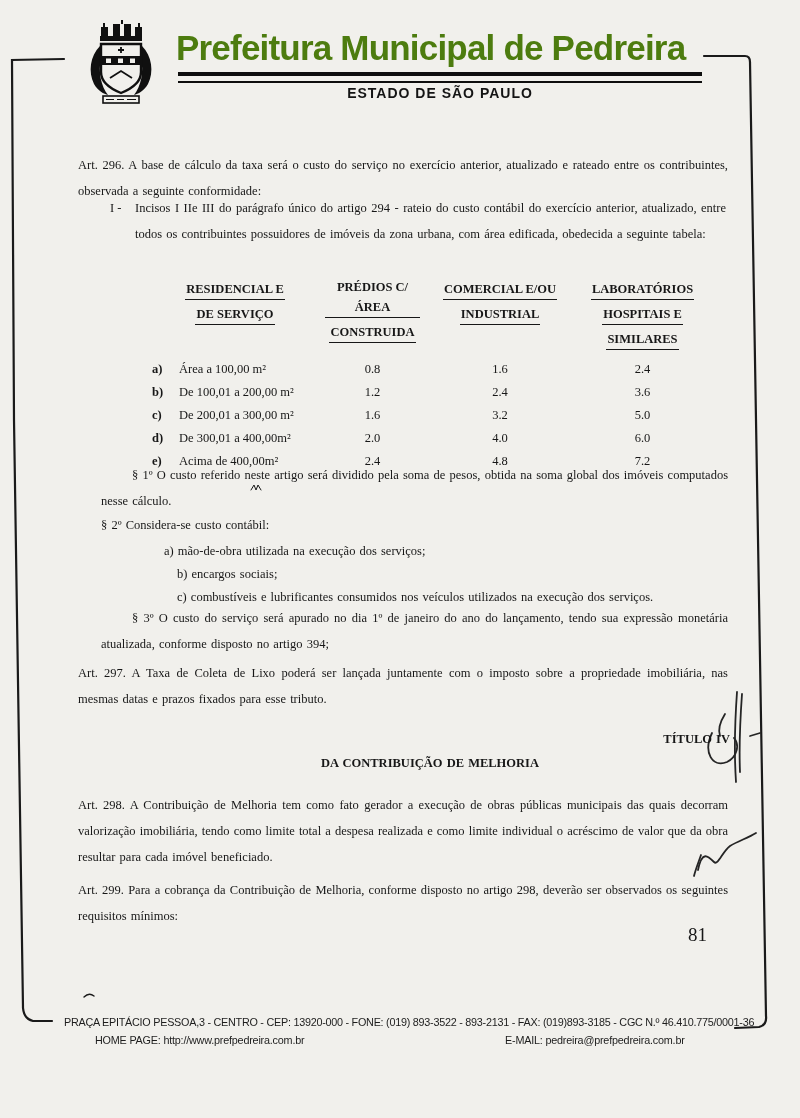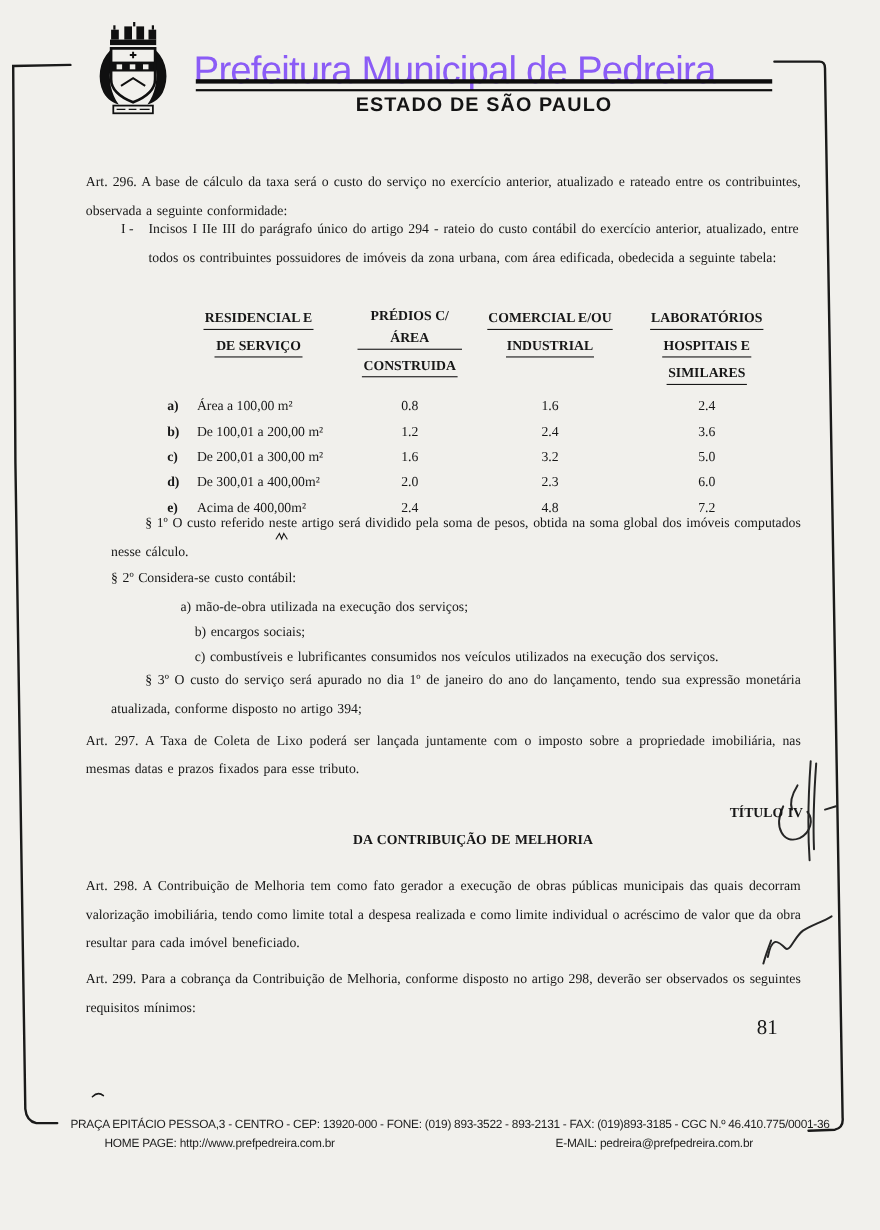--- a/index.html
+++ b/index.html
@@ -6,31 +6,31 @@
   body{width:800px;height:1118px;background:#f1f0ec;}
   .page{
     position:relative;width:800px;height:1118px;background:#f1f0ec;
     font-family:"Liberation Serif", serif;color:#171717;overflow:hidden;
   }
   svg{display:block;}
   .abs{position:absolute;}
   
   .masthead-title{
     position:absolute;left:176px;top:28px;width:540px;
-    font-family:"Liberation Sans", sans-serif;font-weight:normal;
-    font-size:35px;letter-spacing:-0.8px;white-space:nowrap;color:#8b5cf6;margin-top:16px;
+    font-family:"Liberation Sans", sans-serif;font-weight:bold;
+    font-size:35px;letter-spacing:-0.8px;white-space:nowrap;color:#4d7c0f;
   }
   .title-rule{
     position:absolute;left:178px;top:72px;width:524px;height:5px;
     border-top:4px solid #0e0e0e;border-bottom:2px solid #0e0e0e;
   }
   .state-subtitle{
     position:absolute;left:300px;top:85px;width:280px;text-align:center;
     font-family:"Liberation Sans", sans-serif;font-weight:bold;
-    font-size:18px;letter-spacing:1px;color:#141414;
+    font-size:14px;letter-spacing:1px;color:#141414;
   }
   
   .para{
     position:absolute;font-size:12.5px;line-height:26px;
     text-align:justify;color:#171717;word-spacing:1px;
   }
   .indent{text-indent:31px;}
   .marker{position:absolute;font-size:12.5px;line-height:26px;}
   .centered{text-align:center;font-weight:bold;}
   
@@ -181,21 +181,21 @@
     </div>
     <div class="cell val">1.6</div>
     <div class="cell val">3.2</div>
     <div class="cell val">5.0</div>
 
     <div class="cell label-cell">
       <span class="row-letter">d)</span>
       <span>De 300,01 a 400,00m²</span>
     </div>
     <div class="cell val">2.0</div>
-    <div class="cell val">2.3</div>
+    <div class="cell val">4.0</div>
     <div class="cell val">6.0</div>
 
     <div class="cell label-cell">
       <span class="row-letter">e)</span>
       <span>Acima de 400,00m²</span>
     </div>
     <div class="cell val">2.4</div>
     <div class="cell val">4.8</div>
     <div class="cell val">7.2</div>
   </div>

